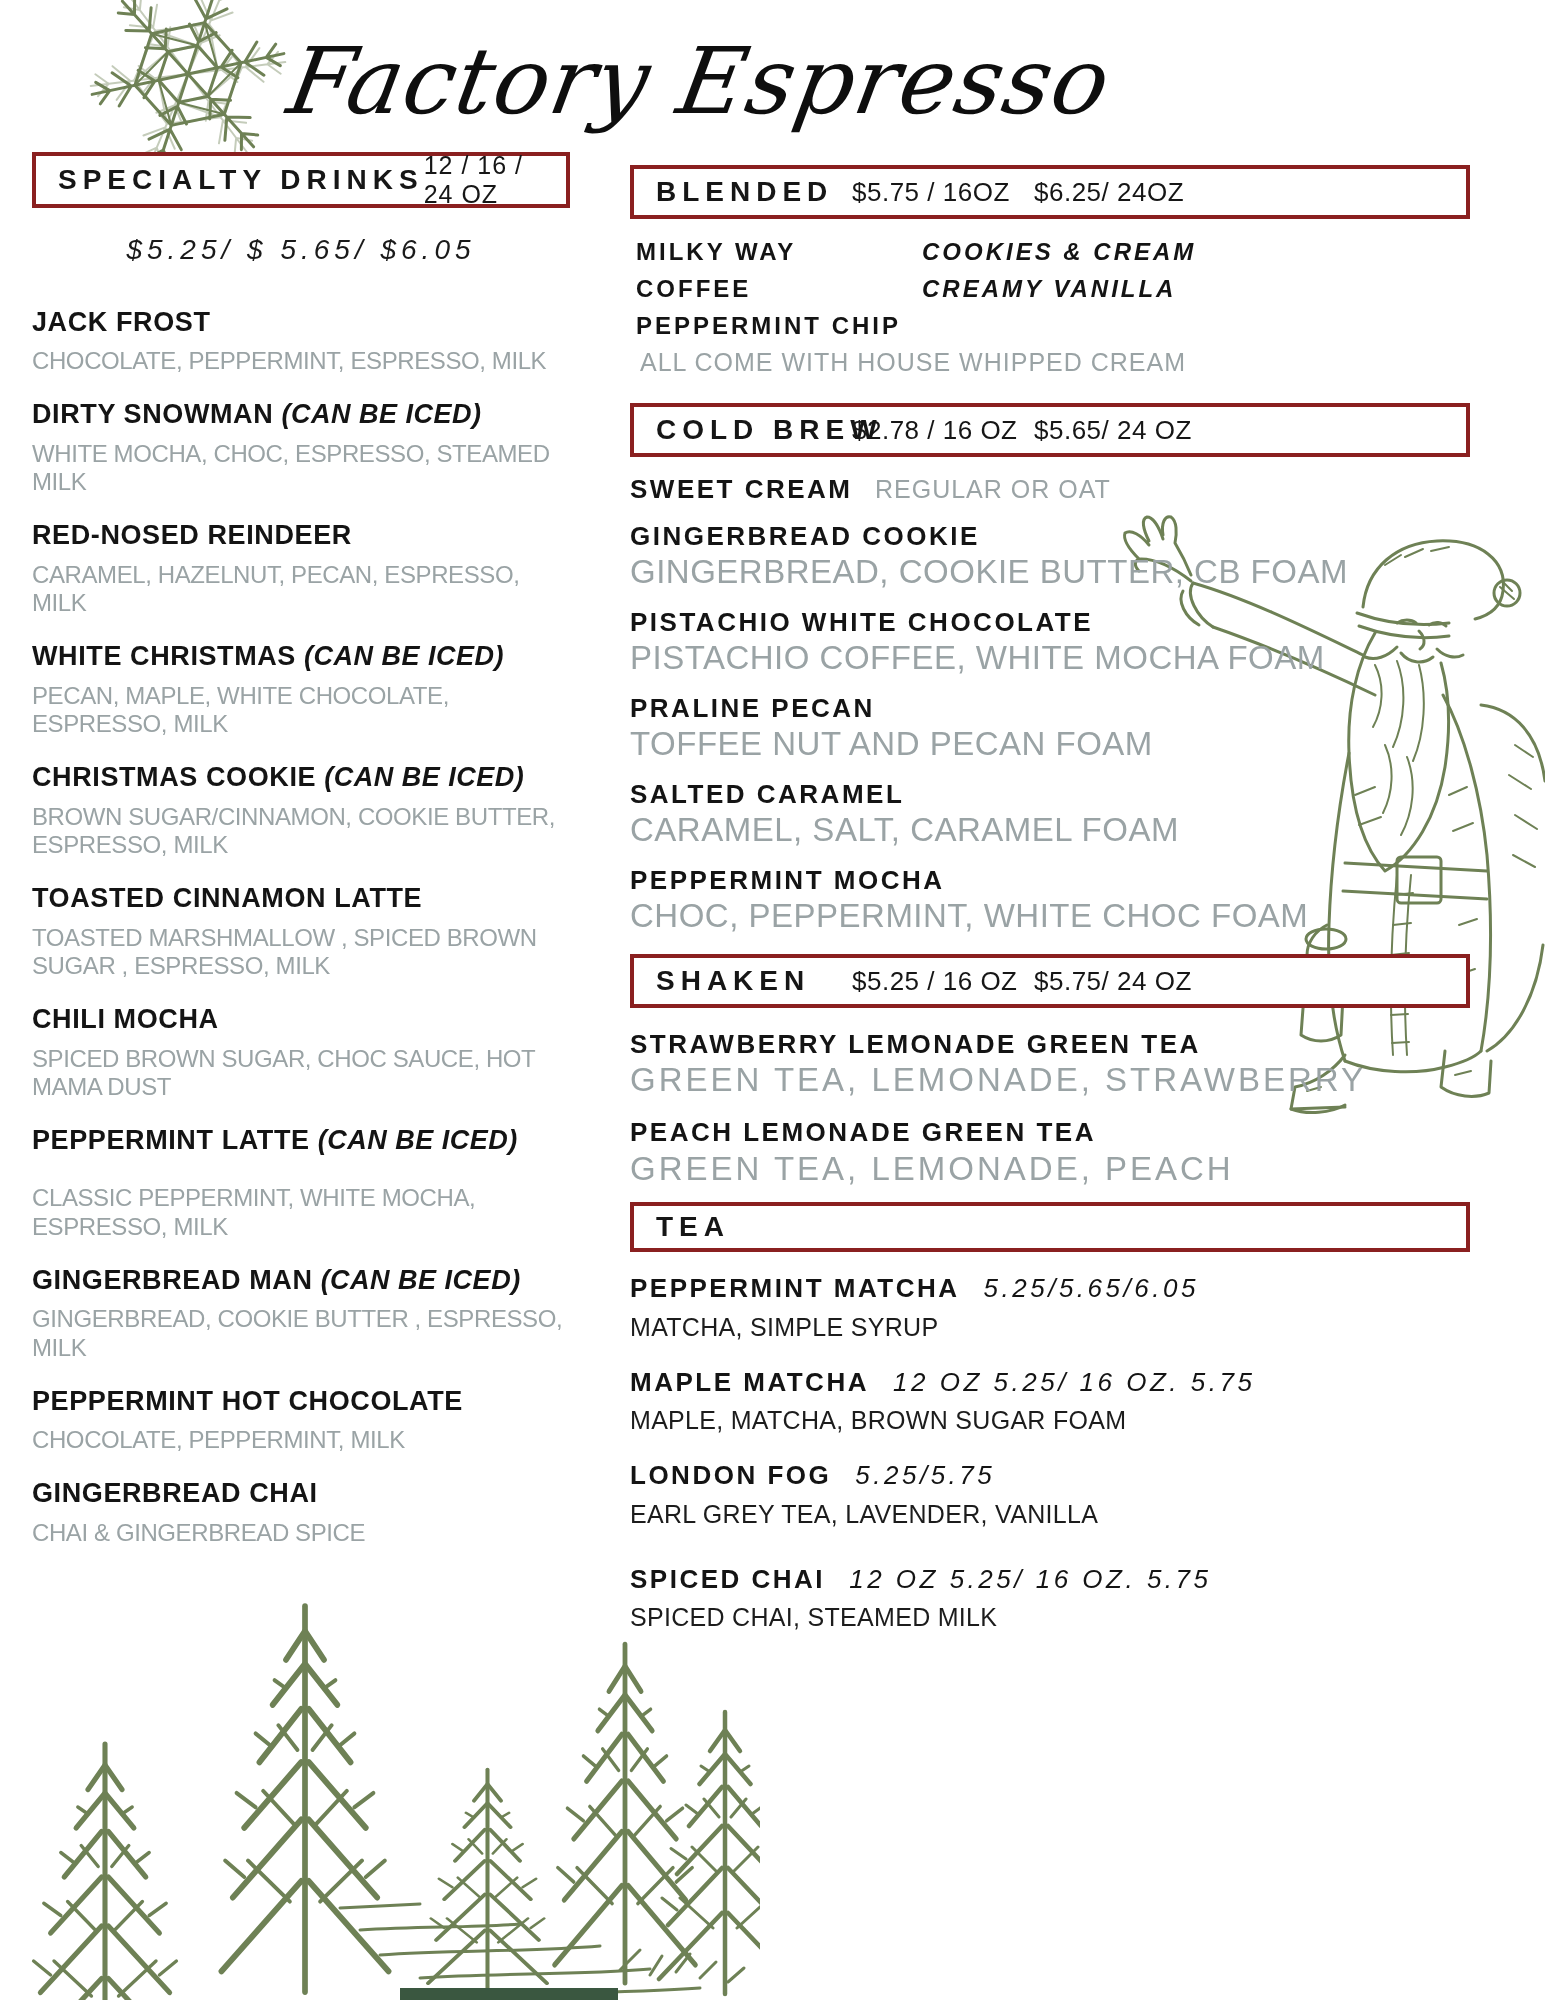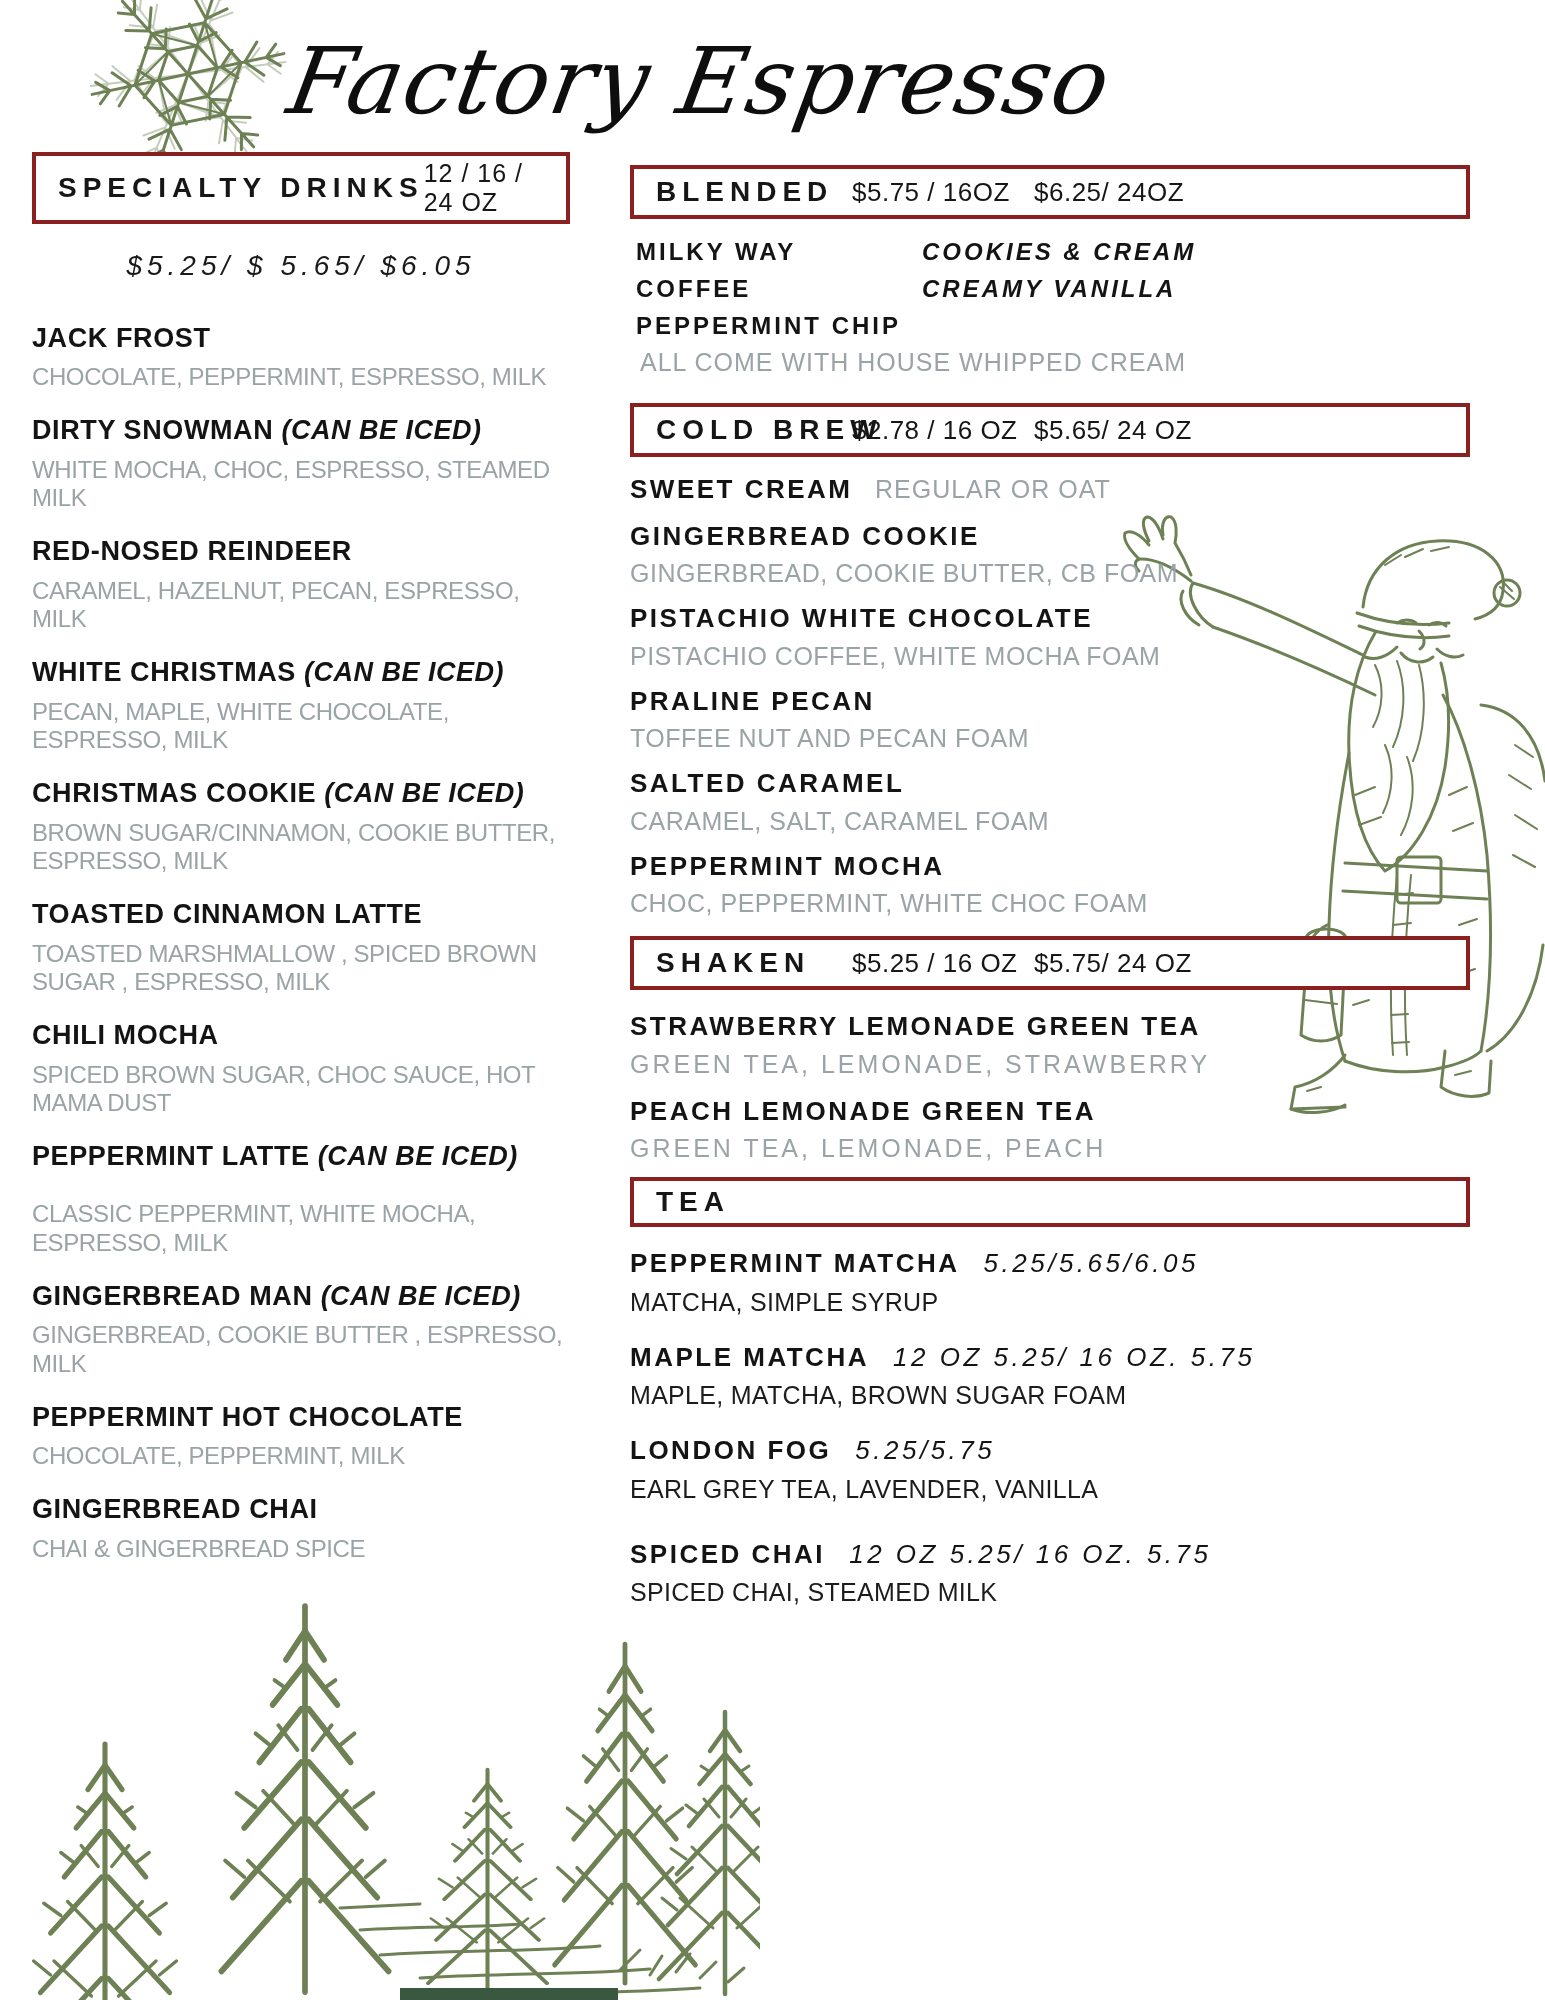--- a/index.html
+++ b/index.html
@@ -21,41 +21,41 @@
     display:flex;align-items:center;box-sizing:border-box;z-index:4;
   }
   .box-label{font-weight:bold;font-size:28px;letter-spacing:6px;padding-left:22px;white-space:nowrap;}
   .box-sizes{margin-left:auto;padding-right:26px;font-size:25px;letter-spacing:1px;font-weight:400;}
   .bp{position:absolute;top:50%;transform:translateY(-50%);font-size:26px;letter-spacing:0.5px;white-space:nowrap;}
   .bp1{left:218px;}
   .bp2{left:400px;}
   
   .left-col{position:absolute;left:32px;top:152px;width:538px;z-index:3;}
   .right-col{position:absolute;left:630px;top:165px;width:840px;z-index:3;}
-  .specialty-box{width:538px;height:72px;margin-bottom:26px;}
+  .specialty-box{width:538px;height:56px;margin-bottom:26px;}
   .price-line{
     font-size:28px;font-style:italic;letter-spacing:5px;text-align:center;
     margin:0 0 40px 0;color:#1a1a1a;
   }
   .gray{color:#9aa3a5;}
   .item{margin-bottom:22px;}
   .item-name{font-size:27px;font-weight:bold;letter-spacing:0.6px;line-height:1.2;color:#141414;}
   .note-it{font-weight:600;font-style:italic;letter-spacing:0.5px;}
   .item-desc{font-size:24px;letter-spacing:-0.4px;line-height:1.2;margin-top:9px;}
   .desc-gap{margin-top:28px;}
   
   .rbox{width:840px;height:54px;}
   .blended-cols{display:flex;margin:14px 0 2px 6px;}
   .bcol{width:286px;}
   .bcol2{width:300px;font-style:italic;}
   .bline{font-size:24px;font-weight:bold;letter-spacing:3px;line-height:37px;color:#141414;}
   .rnote{font-size:25px;letter-spacing:1px;margin:4px 0 26px 10px;}
   .ritem{margin-bottom:14px;}
   .rname{font-size:26px;font-weight:bold;letter-spacing:2.5px;color:#141414;line-height:1.25;}
-  .rdesc{font-size:25px;letter-spacing:0.5px;margin-top:6px;line-height:1.2;}
+  .rdesc{font-size:33px;letter-spacing:0.5px;line-height:1.2;}
   .inline-desc{font-size:25px;letter-spacing:1px;margin-left:18px;}
   .shaken-desc{letter-spacing:3px;}
   .mb16{margin-bottom:16px;}
   .mb20{margin-bottom:20px;}
   .mt18{margin-top:18px;}
   .mt14{margin-top:14px;}
   .tea-item{margin-bottom:24px;}
   .tea-price{font-size:26px;font-style:italic;letter-spacing:3.5px;font-weight:400;margin-left:16px;white-space:nowrap;}
   .tea-desc{font-size:25px;letter-spacing:0.3px;color:#1c1c1c;margin-top:8px;}
 </style>

